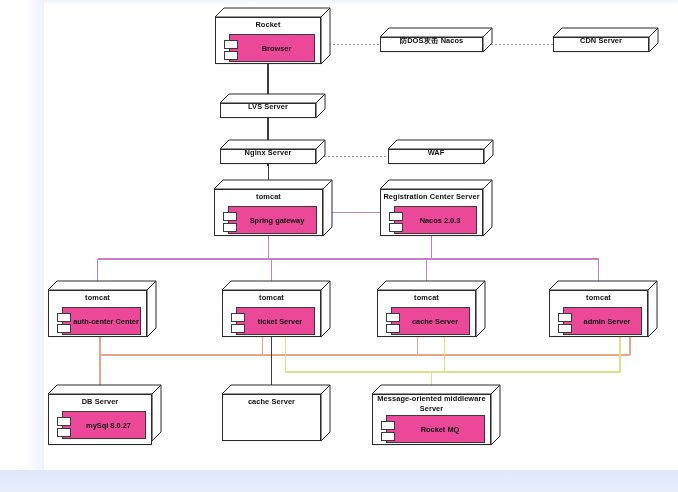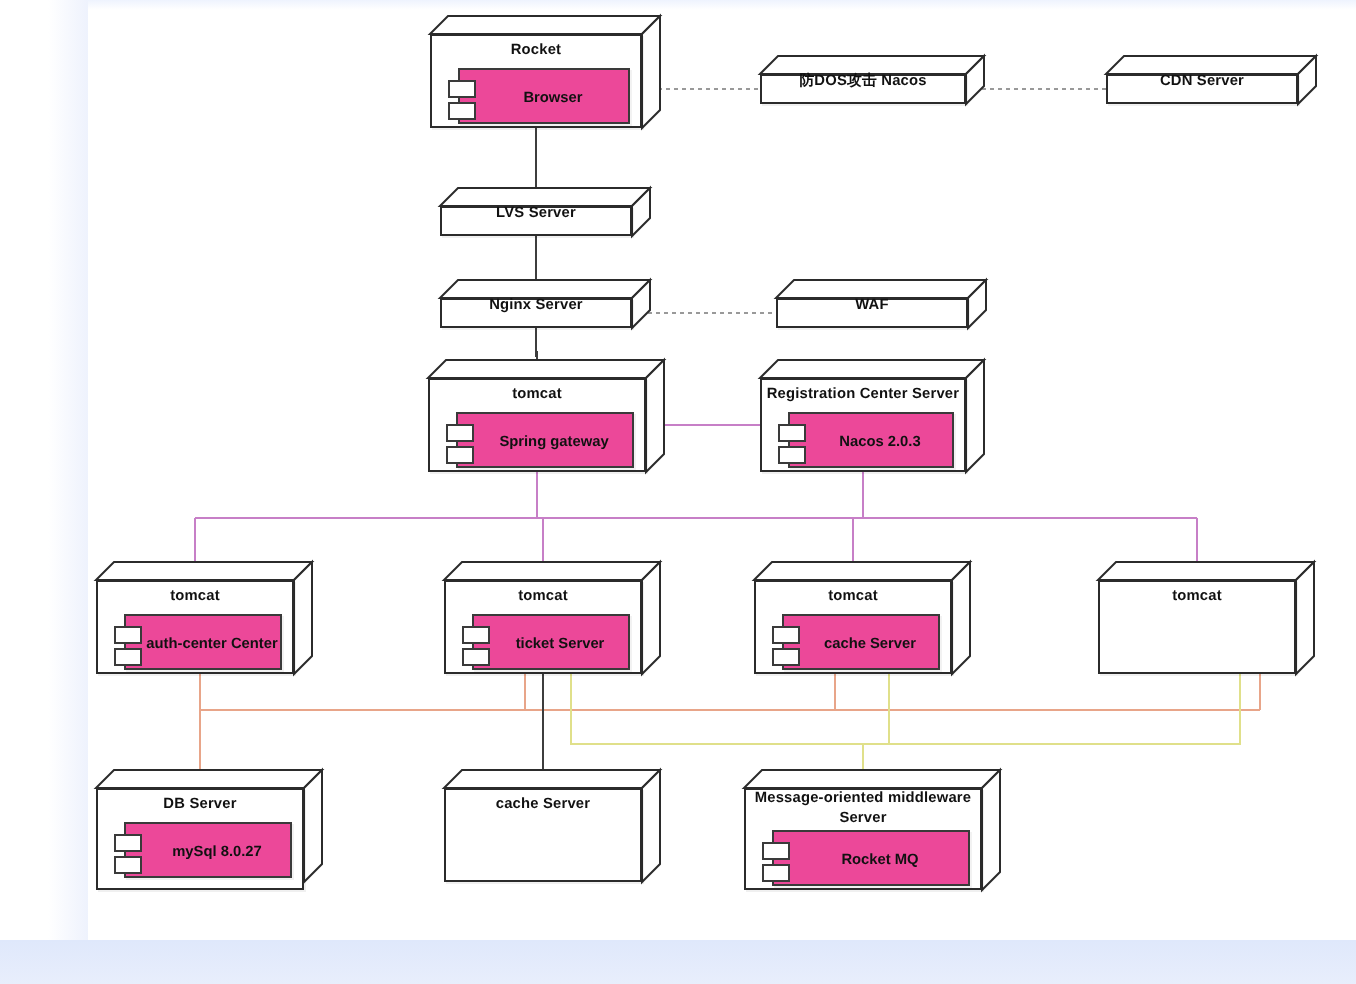--- a/index.html
+++ b/index.html
@@ -208,20 +208,25 @@
           <div class="clabel">cache Server</div>
         </div>
       </div>
       <div class="node" style="left: 549px; top: 281px; width: 108px; height: 56px;">
         <svg width="108" height="56" style="position:absolute;left:0;top:0;overflow:visible">
           <polygon points="0,9 9,0 108,0 99,9" fill="#fff" stroke="#2b2b2b" stroke-width="1"></polygon>
           <polygon points="99,9 108,0 108,47 99,56" fill="#fff" stroke="#2b2b2b" stroke-width="1"></polygon>
         </svg>
         <div class="face"></div>
         <div class="title">tomcat</div>
+        <div class="component" style="left: 14px; top: 26px; width: 77px; height: 26px;">
+          <div class="tab t1"></div>
+          <div class="tab t2"></div>
+          <div class="clabel">admin Server</div>
+        </div>
       </div>
       <div class="node" style="left: 48px; top: 385px; width: 113px; height: 60px;">
         <svg width="113" height="56" style="position:absolute;left:0;top:0;overflow:visible">
           <polygon points="0,9 9,0 113,0 104,9" fill="#fff" stroke="#2b2b2b" stroke-width="1"></polygon>
           <polygon points="104,9 113,0 113,47 104,56" fill="#fff" stroke="#2b2b2b" stroke-width="1"></polygon>
         </svg>
         <div class="face"></div>
         <div class="title">DB Server</div>
         <div class="component" style="left: 14px; top: 26px; width: 82px; height: 26px;">
           <div class="tab t1"></div>

